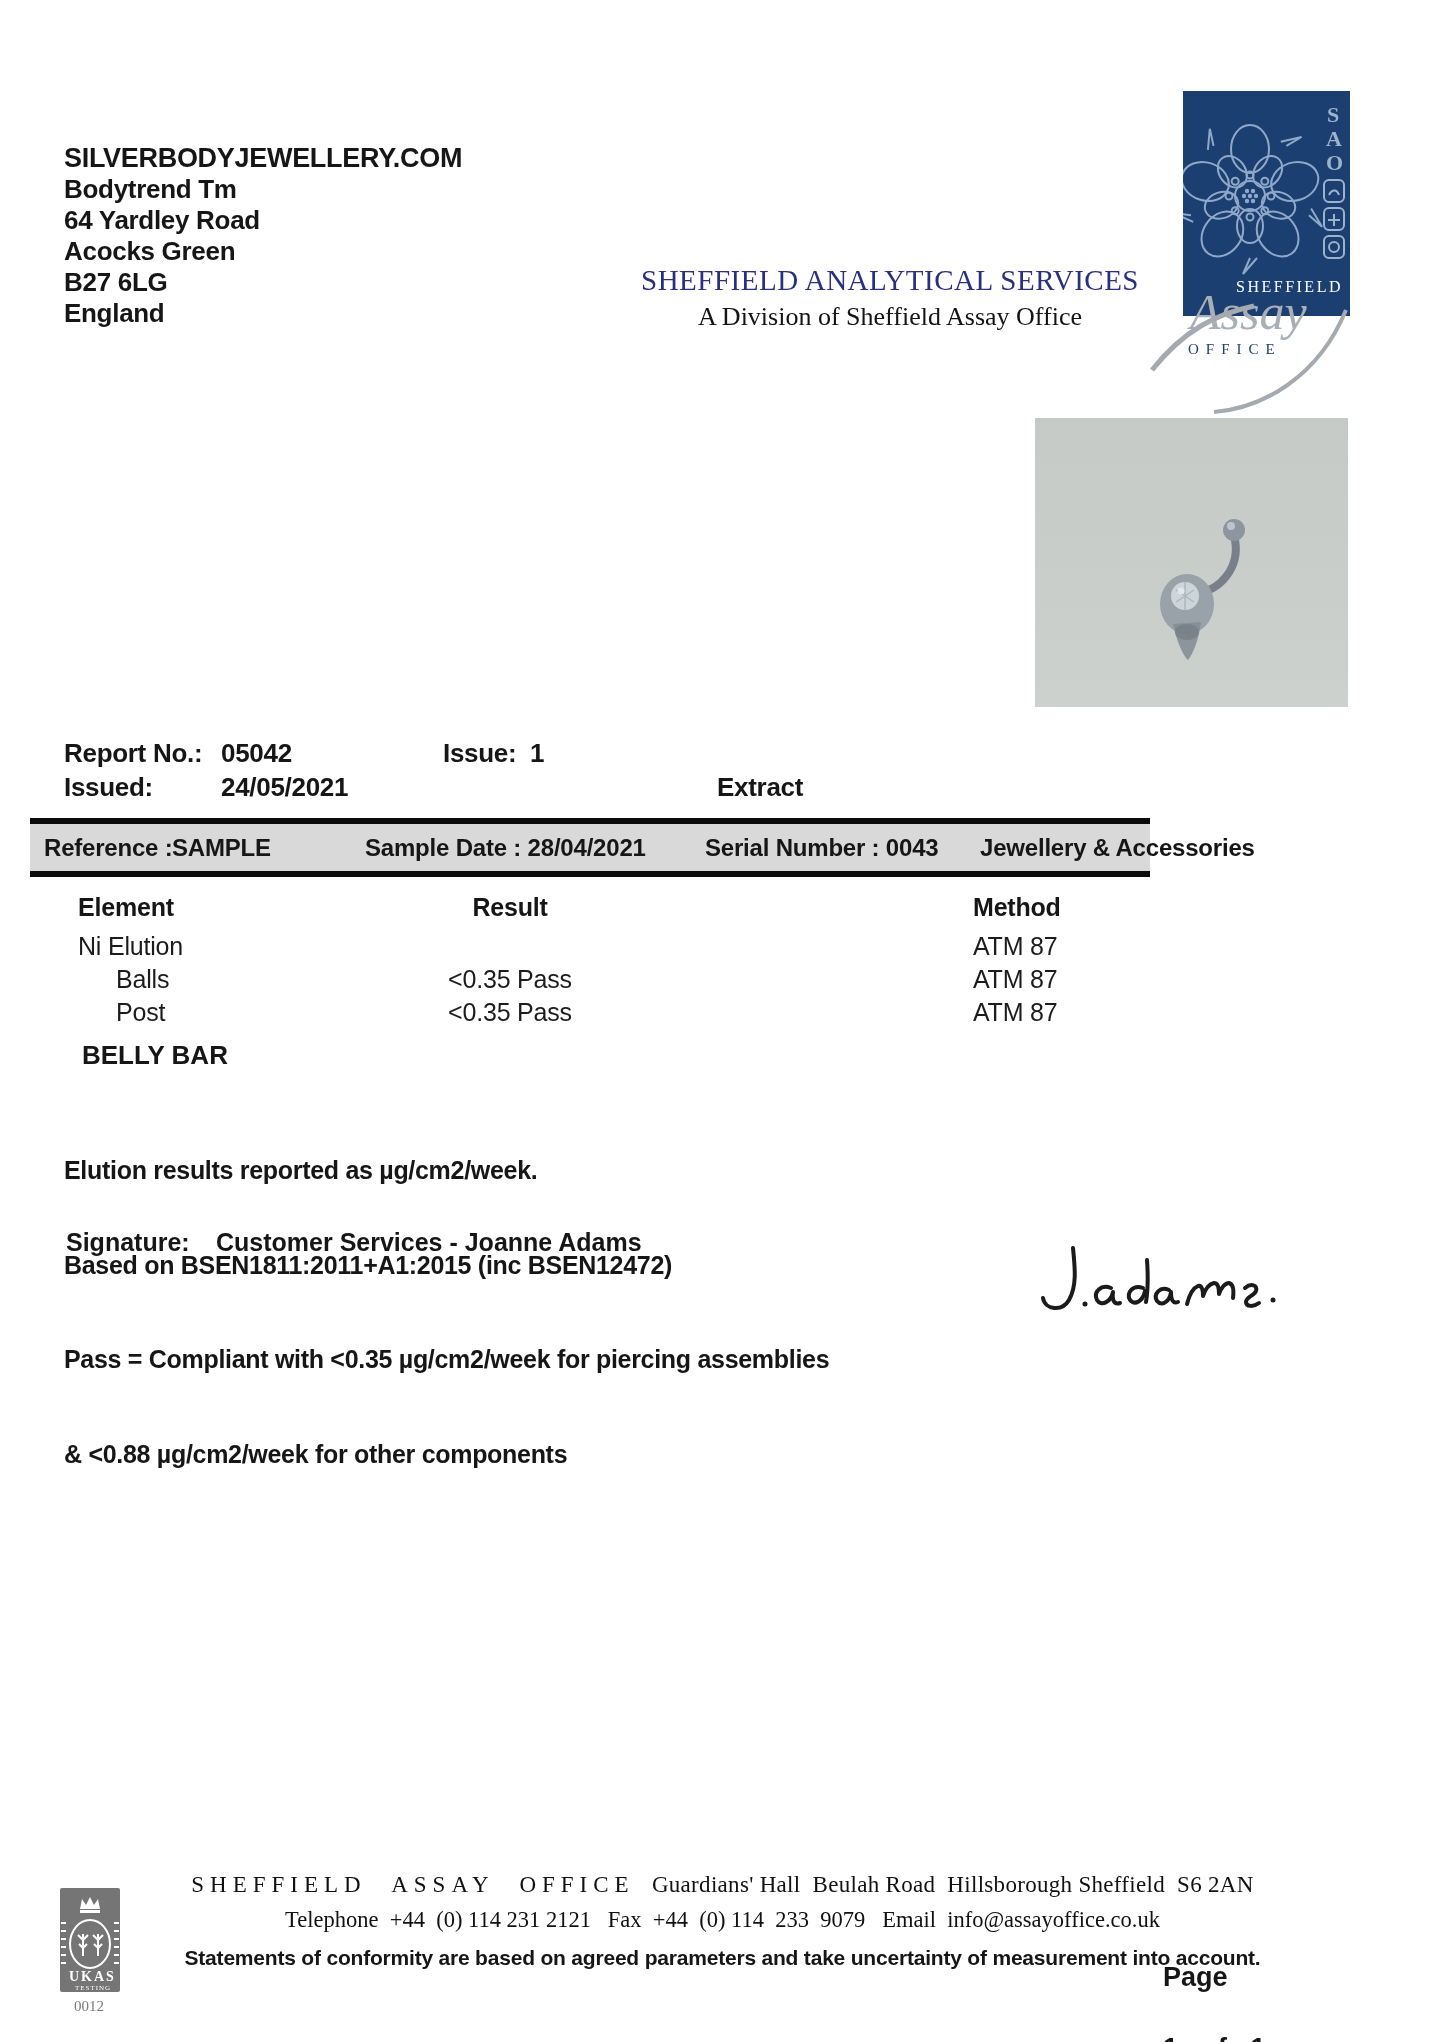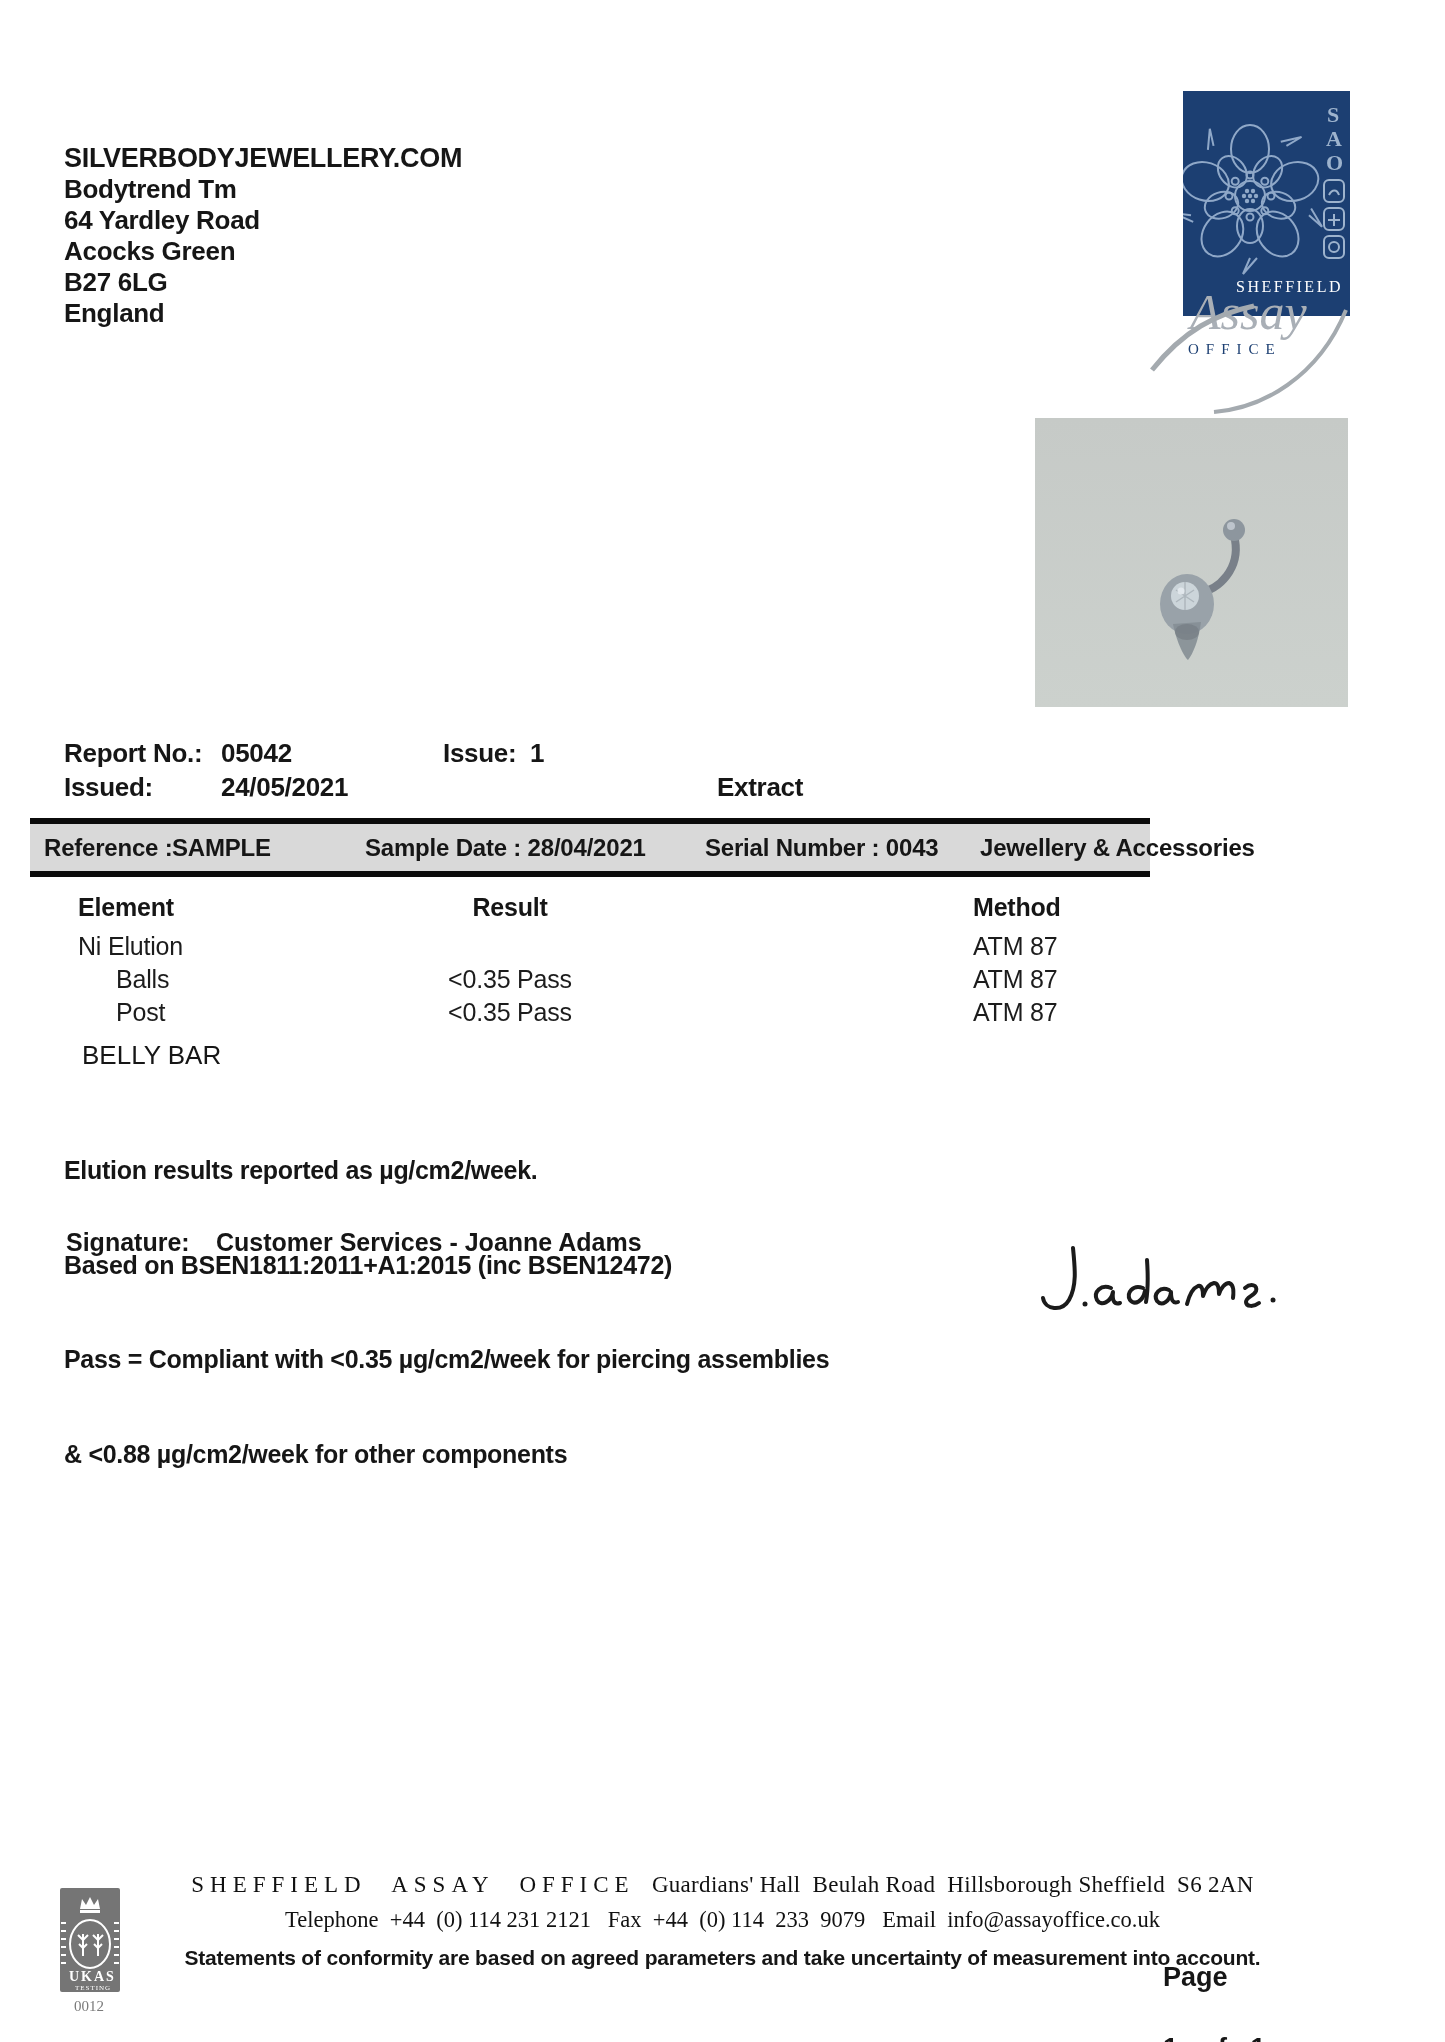--- a/index.html
+++ b/index.html
@@ -20,21 +20,21 @@
   
   .refbar{
     left:30px;top:818px;width:1120px;height:47px;background:#d9d9d9;
     border-top:6px solid #0b0b0b;border-bottom:6px solid #0b0b0b;
   }
   .refbar span{position:absolute;top:0;line-height:47px;font-size:24px;font-weight:700;letter-spacing:-0.2px;white-space:pre;}
   
   .th{font-size:25px;font-weight:700;letter-spacing:-0.2px;}
   .td{font-size:25px;font-weight:400;color:#1c1c1c;letter-spacing:-0.2px;}
   .res-col{width:220px;text-align:center;display:inline-block;}
-  .item-name{font-size:26px;font-weight:400;}
+  .item-name{font-size:26px;font-weight:700;}
   
   .notes{left:64px;top:1092px;font-size:25px;font-weight:700;line-height:31.5px;letter-spacing:-0.3px;white-space:pre;}
   .sig-lbl{font-size:25px;font-weight:700;}
   
   .footer{left:130px;top:1856px;width:1185px;text-align:center;}
   .f-line{font-family:"Liberation Serif",serif;font-size:23px;color:#111;white-space:pre;margin-top:16px;}
   .f-office{letter-spacing:6px;word-spacing:14px;}
   .f-addr{letter-spacing:0.3px;}
   .f-contact{margin-top:9px;font-size:22.5px;}
   .f-bold{margin-top:13px;font-family:"Liberation Sans",sans-serif;font-size:21px;font-weight:700;letter-spacing:-0.2px;}
@@ -49,20 +49,24 @@
 
   <div class="abs addr">
     <div class="addr-title">SILVERBODYJEWELLERY.COM</div>
     <div>Bodytrend Tm</div>
     <div>64 Yardley Road</div>
     <div>Acocks Green</div>
     <div>B27 6LG</div>
     <div>England</div>
   </div>
 
+  <div class="abs org">
+    <div class="org-title">SHEFFIELD ANALYTICAL SERVICES</div>
+    <div class="org-sub">A Division of Sheffield Assay Office</div>
+  </div>
 
   <svg class="abs" style="left:1150px;top:78px;" width="245" height="345" viewBox="0 0 245 345" role="img">
     <defs>
       <clipPath id="logoclip">
           <rect x="33" y="13" width="167" height="225"></rect>
         </clipPath>
     </defs>
     <rect x="33" y="13" width="167" height="225" fill="#1c3f72"></rect>
 
     <g clip-path="url(#logoclip)">

